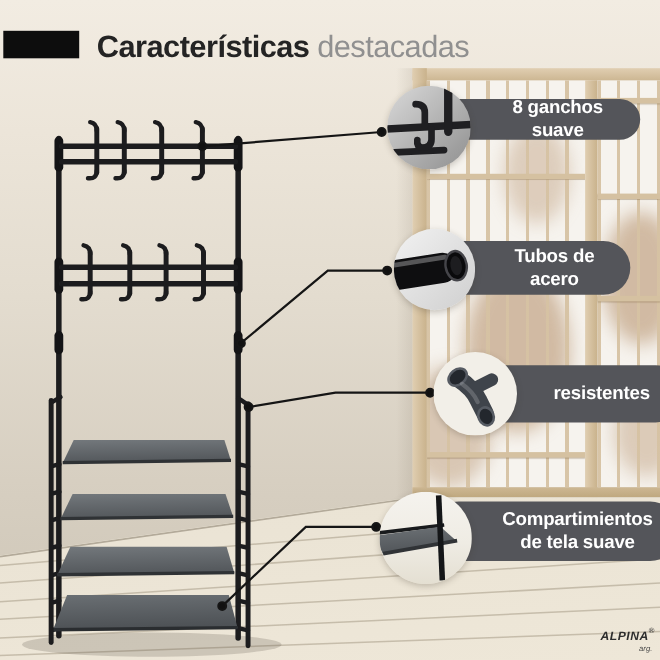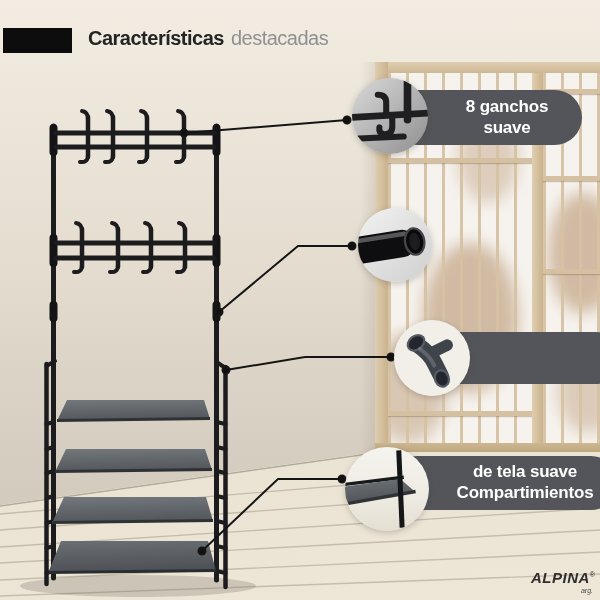--- a/index.html
+++ b/index.html
@@ -26,26 +26,26 @@
     clip-path:polygon(0 505px,375px 452px,600px 452px,600px 600px,0 600px);
     background:linear-gradient(175deg,#d9d1c2 0%,#e6dfd0 40%,#eee7d8 100%);}
   
   .pill{position:absolute;background:#54555a;border-radius:30px;color:#fff;
     display:flex;flex-direction:column;justify-content:center;align-items:center;
     font-weight:bold;font-size:17px;line-height:1.22;letter-spacing:-0.2px;text-align:center;}
   .circle{position:absolute;border-radius:50%;overflow:hidden;box-shadow:0 2px 6px rgba(60,50,40,0.25);}
   .circle svg{display:block;width:100%;height:100%;}
   
   .title-bar{position:absolute;left:3px;top:28px;width:69px;height:25px;background:#0d0d0d;}
-  .page-title{position:absolute;left:88px;top:27px;font-size:20px;letter-spacing:-0.5px;white-space:nowrap;}
+  .page-title{position:absolute;left:88px;top:27px;font-size:28px;letter-spacing:-0.5px;white-space:nowrap;}
   .page-title .hl{font-weight:bold;color:#242424;}
   .page-title .lt{font-weight:normal;color:#909090;margin-left:7px;}
   
   .brand{position:absolute;right:5px;top:570px;text-align:right;color:#2e2e2e;line-height:1;}
-  .brand .name{font-style:italic;font-weight:bold;font-size:15px;letter-spacing:0.5px;}
+  .brand .name{font-style:italic;font-weight:bold;font-size:11px;letter-spacing:0.5px;}
   .brand .reg{font-size:7px;vertical-align:super;}
   .brand .sub{display:block;font-style:italic;font-size:7px;color:#4a4a4a;margin-top:1px;margin-right:2px;}
   .abs{position:absolute;}
 </style>
 </head>
 <body>
 
 <div class="stage">
 
   <div class="wall-shadow"></div>
@@ -194,21 +194,21 @@
         <circle cx="352" cy="246" r="3.5"></circle>
       <polyline points="226,370 305,357 391,357" fill="none"></polyline>
       <circle cx="226" cy="370" r="3.5"></circle>
         <circle cx="391" cy="357" r="3.5"></circle>
       <polyline points="202,551 278,479 342,479" fill="none"></polyline>
       <circle cx="202" cy="551" r="3.5"></circle>
         <circle cx="342" cy="479" r="3.5"></circle>
     </g>
   </svg>
 
-  <div class="pill" style="left:390px;top:90px;width:150px;height:55px;padding-left:42px;box-sizing:content-box;">
+  <div class="pill" style="left:390px;top:90px;width:150px;height:37px;padding-left:42px;box-sizing:content-box;">
     <span>8 ganchos</span>
     <span>suave</span>
   </div>
   <div class="circle" style="left:352px;top:78px;width:76px;height:76px;">
     <svg viewBox="0 0 100 100">
       <defs>
           <linearGradient id="hookBg" x1="0" y1="0" x2="1" y2="1">
         <stop offset="0" stop-color="#d9d9d9"></stop>
             <stop offset="1" stop-color="#8f8f8f"></stop>
           </linearGradient>
@@ -217,56 +217,61 @@
       <g stroke="#1f1f22" fill="none" stroke-linecap="round">
         <line x1="-5" y1="52" x2="105" y2="46" stroke-width="9"></line>
         <line x1="2" y1="80" x2="68" y2="77" stroke-width="8"></line>
         <line x1="73" y1="-5" x2="73" y2="55" stroke-width="10"></line>
         <path d="M45,48 V32 Q45,22 34,22" stroke-width="8"></path>
         <path d="M53,52 V64 Q53,74 42,74 Q35,73 36,65" stroke-width="8"></path>
       </g>
     </svg>
   </div>
 
+  <div class="pill" style="left:395px;top:219px;width:138px;height:49px;padding-left:40px;box-sizing:content-box;">
+    <span>Tubos de</span>
+    <span>acero</span>
+  </div>
   <div class="circle" style="left:358px;top:208px;width:74px;height:74px;">
     <svg viewBox="0 0 100 100">
       <defs>
           <linearGradient id="tubeBg" x1="0" y1="0" x2="1" y2="1">
         <stop offset="0" stop-color="#f2f2f2"></stop>
             <stop offset="1" stop-color="#cfcfcf"></stop>
           </linearGradient>
         </defs>
       <rect width="100" height="100" fill="url(#tubeBg)"></rect>
       <g transform="rotate(-9 50 50)">
         <rect x="-14" y="31" width="92" height="37" rx="18" fill="#0e0e10"></rect>
         <rect x="-10" y="34" width="78" height="6" rx="3" fill="rgba(255,255,255,0.30)"></rect>
         <ellipse cx="77" cy="49.5" rx="13" ry="18" fill="#0a0a0c" stroke="#45454a" stroke-width="3"></ellipse>
         <ellipse cx="77" cy="49.5" rx="7" ry="12" fill="#1d1d20"></ellipse>
       </g>
     </svg>
   </div>
 
   <div class="pill" style="left:430px;top:332px;width:150px;height:52px;padding-left:42px;box-sizing:content-box;">
+    <span>resistentes</span>
   </div>
   <div class="circle" style="left:394px;top:320px;width:76px;height:76px;">
     <svg viewBox="0 0 100 100">
       <rect width="100" height="100" fill="#f2efe8"></rect>
       <g stroke="#3f444b" fill="none" stroke-linecap="round">
         <path d="M30,32 Q48,44 54,58 L62,74" stroke-width="21"></path>
         <path d="M48,44 L70,33" stroke-width="15"></path>
       </g>
       <ellipse cx="29" cy="30" rx="12" ry="9" transform="rotate(-38 29 30)" fill="#23272d" stroke="#565b63" stroke-width="3"></ellipse>
       <ellipse cx="63" cy="77" rx="9" ry="11" transform="rotate(-22 63 77)" fill="#23272d" stroke="#565b63" stroke-width="3"></ellipse>
       <path d="M34,38 Q48,48 53,60" stroke="rgba(255,255,255,0.18)" stroke-width="5" fill="none" stroke-linecap="round"></path>
     </svg>
   </div>
 
   <div class="pill" style="left:390px;top:456px;width:186px;height:54px;padding-left:42px;box-sizing:content-box;">
+    <span>Compartimientos</span>
     <span>de tela suave</span>
-    <span>Compartimientos</span>
   </div>
   <div class="circle" style="left:345px;top:447px;width:84px;height:84px;">
     <svg viewBox="0 0 100 100">
       <defs>
           <linearGradient id="fsBg" x1="0" y1="0" x2="0" y2="1">
         <stop offset="0" stop-color="#f5f3ee"></stop>
             <stop offset="0.55" stop-color="#efece4"></stop>
             <stop offset="1" stop-color="#e4dfd2"></stop>
           </linearGradient>
       <linearGradient id="fsShelf" x1="0" y1="0" x2="0.2" y2="1">

